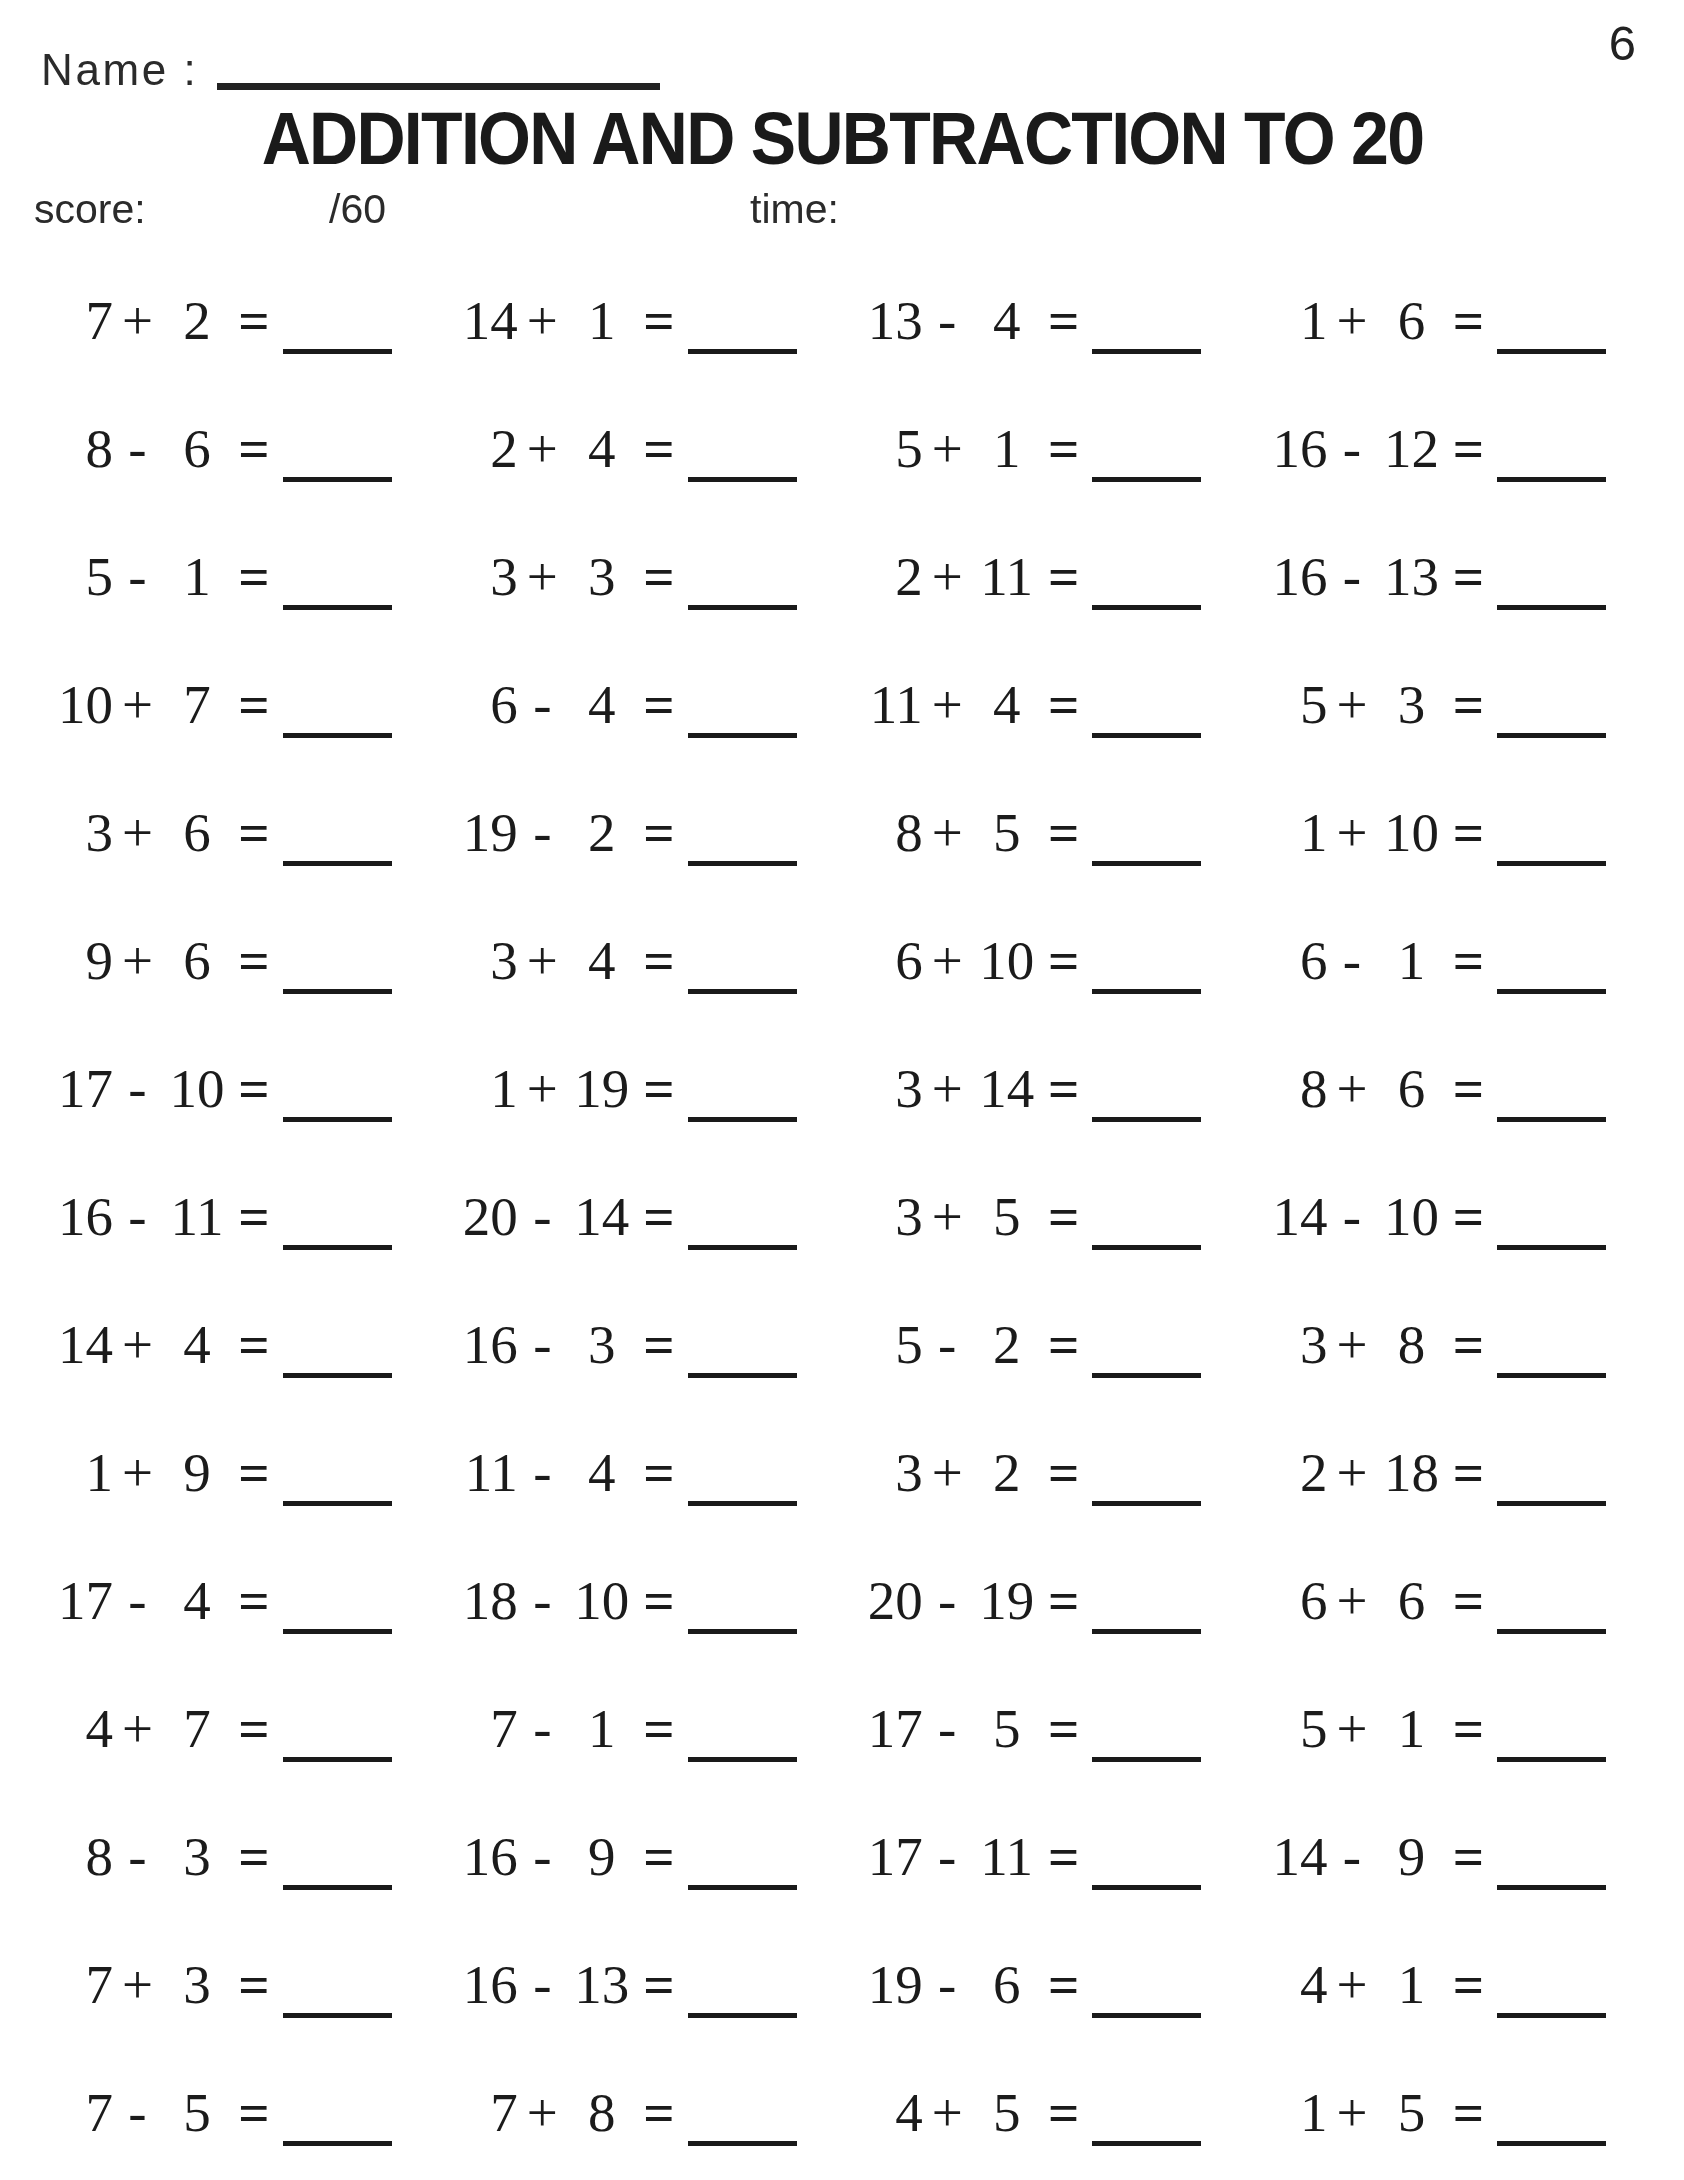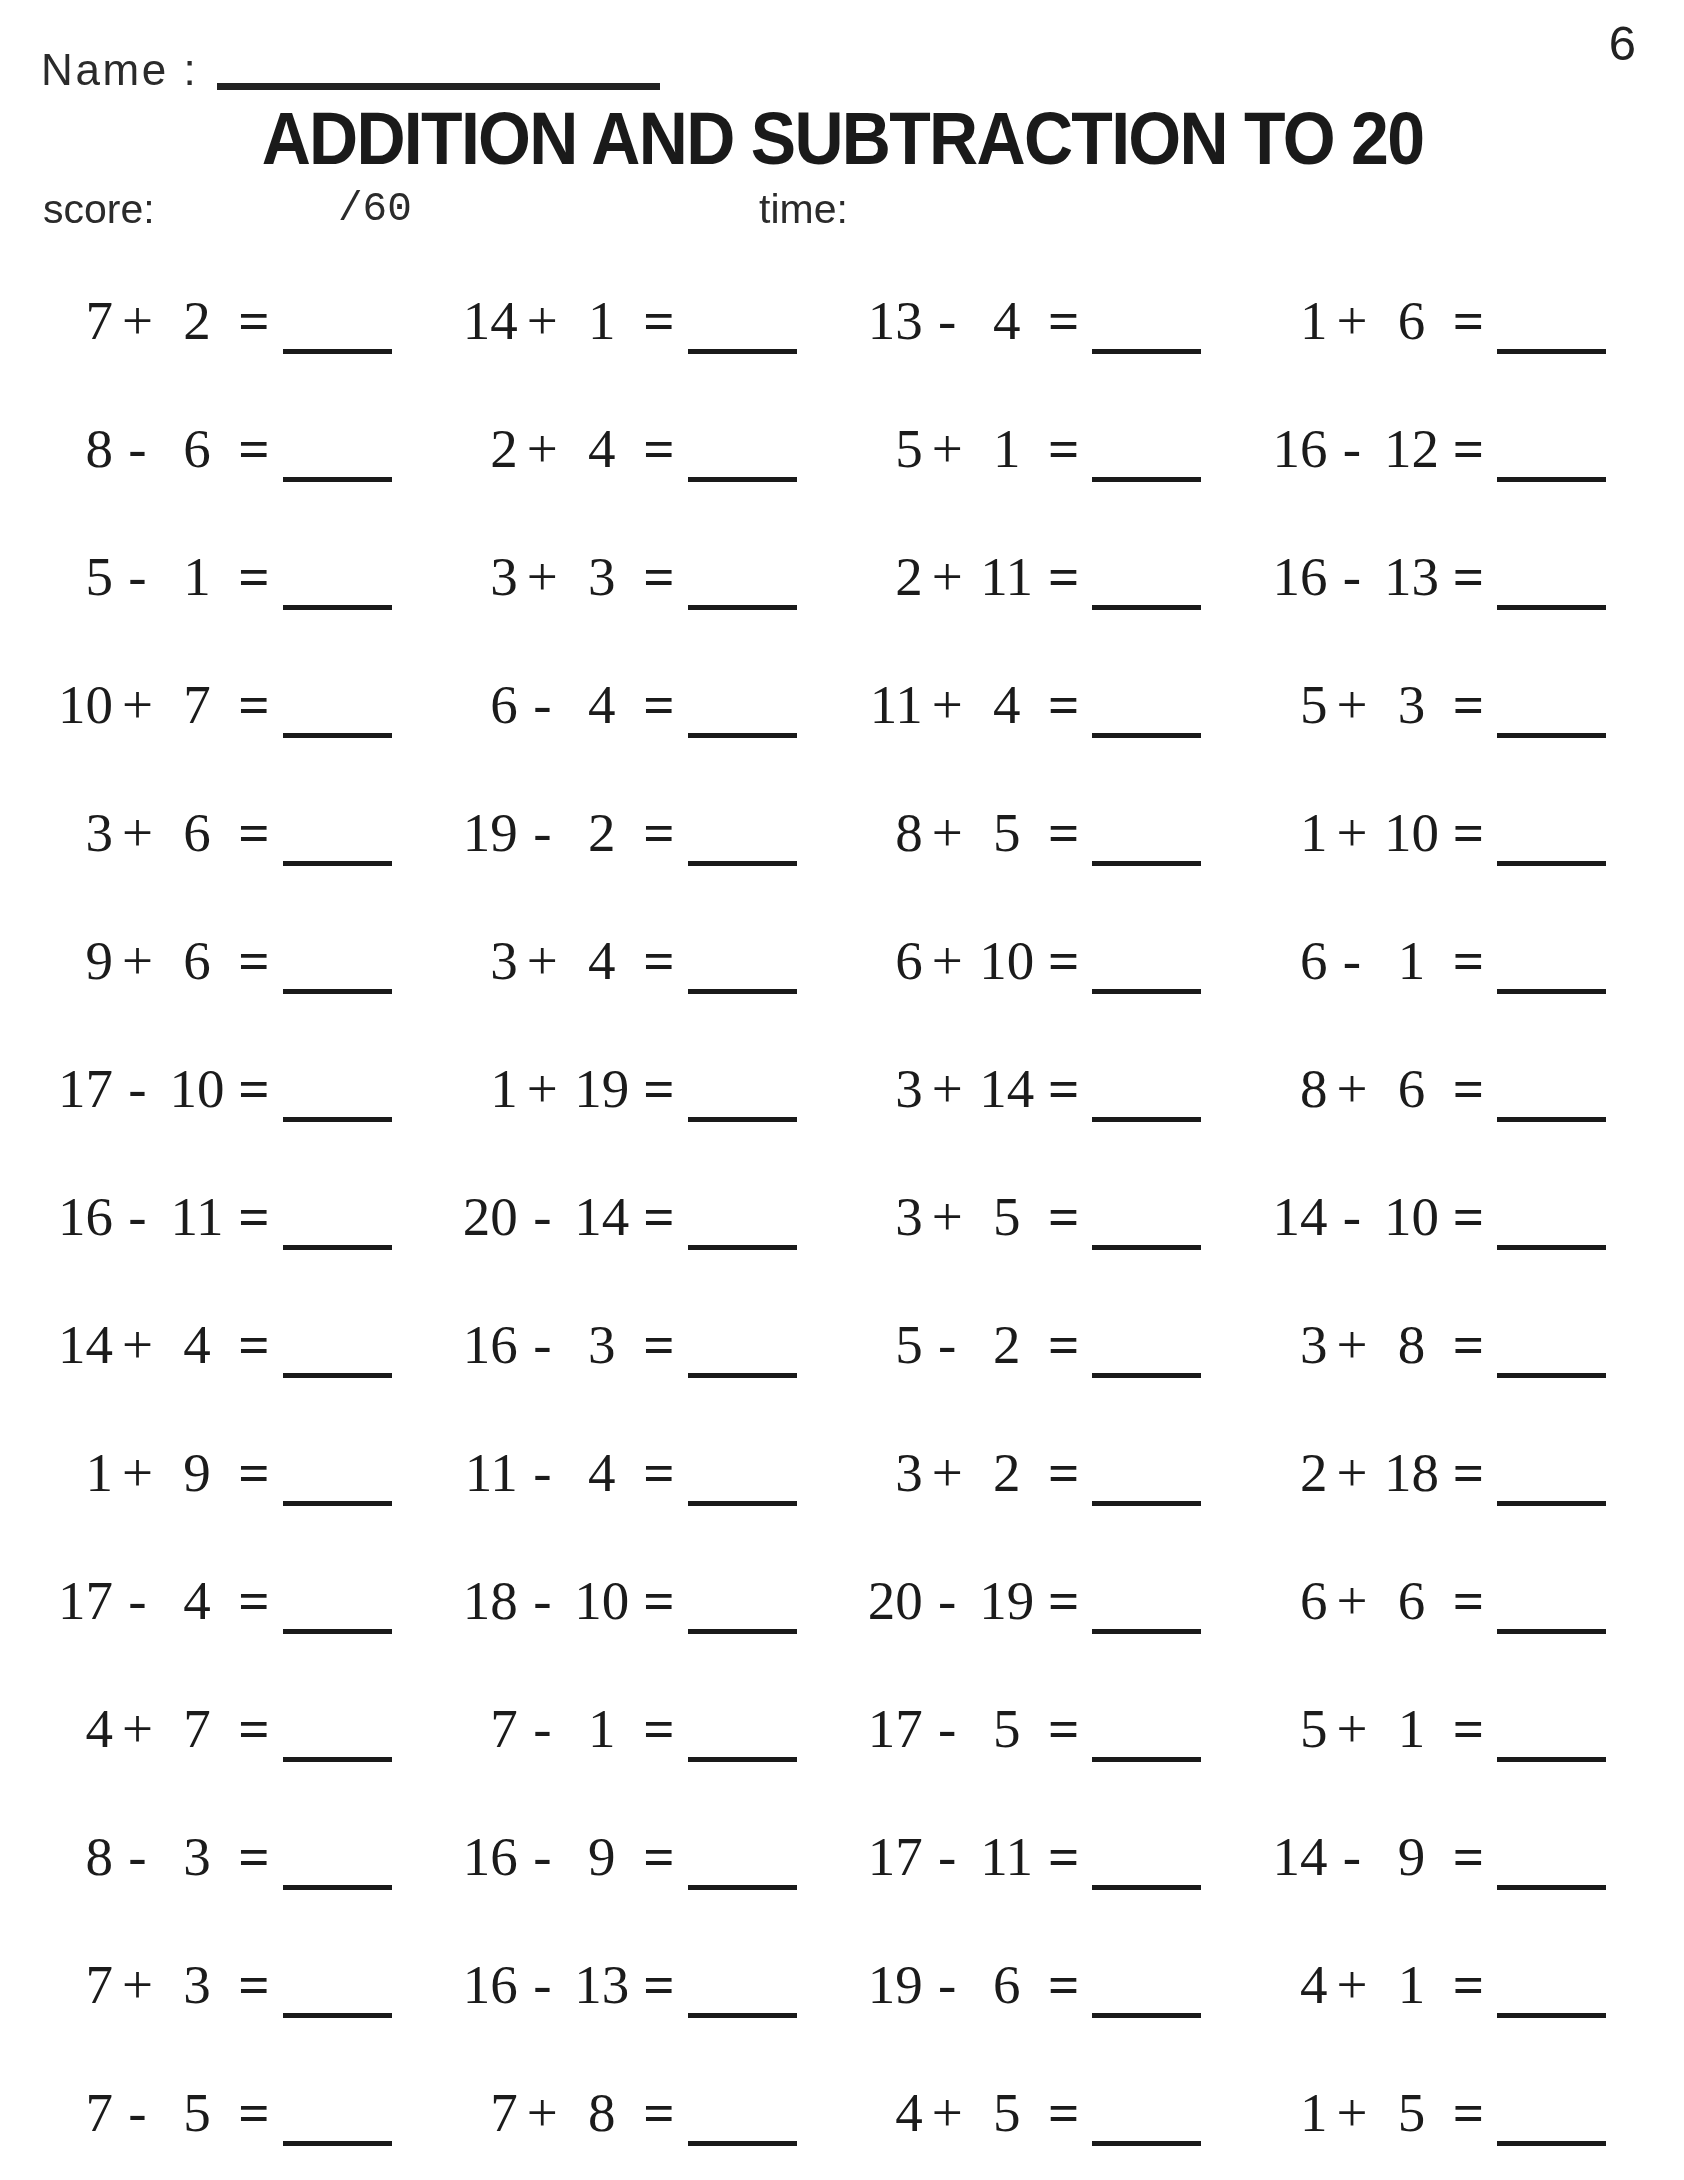--- a/index.html
+++ b/index.html
@@ -19,24 +19,24 @@
   .page-number{
     position:absolute;right:49px;top:19px;font-family:"Liberation Sans",sans-serif;
     font-size:49px;color:#222;line-height:1;
   }
   .title{
     position:absolute;top:101px;left:0;width:100%;text-align:center;
     font-family:"Liberation Sans",sans-serif;font-weight:bold;font-size:68px;
     letter-spacing:-1.7px;color:#1a1a1a;line-height:1;
     transform:scaleY(1.08);transform-origin:center top;white-space:nowrap;
   }
-  .meta-row{position:absolute;left:43px;top:186px;width:1601px;height:51px;
+  .meta-row{position:absolute;left:34px;top:186px;width:1601px;height:51px;
     font-family:"Liberation Sans",sans-serif;font-size:41px;color:#2b2b2b;}
   .meta-row .score-label{position:absolute;left:0;top:0;}
-  .meta-row .score-total{position:absolute;left:295px;top:0;font-family:Liberation Mono, monospace;}
+  .meta-row .score-total{position:absolute;left:295px;top:0;}
   .meta-row .time-label{position:absolute;left:716px;top:0;}
   
   .grid{
     position:absolute;left:47px;top:256px;width:1604px;
     display:grid;grid-template-columns:repeat(4,1fr);column-gap:15.3px;
     grid-auto-rows:128px;
   }
   .problem{display:flex;align-items:center;font-size:55px;line-height:1;}
   .problem .opa{width:66px;text-align:right;}
   .problem .op{width:49px;text-align:center;}

